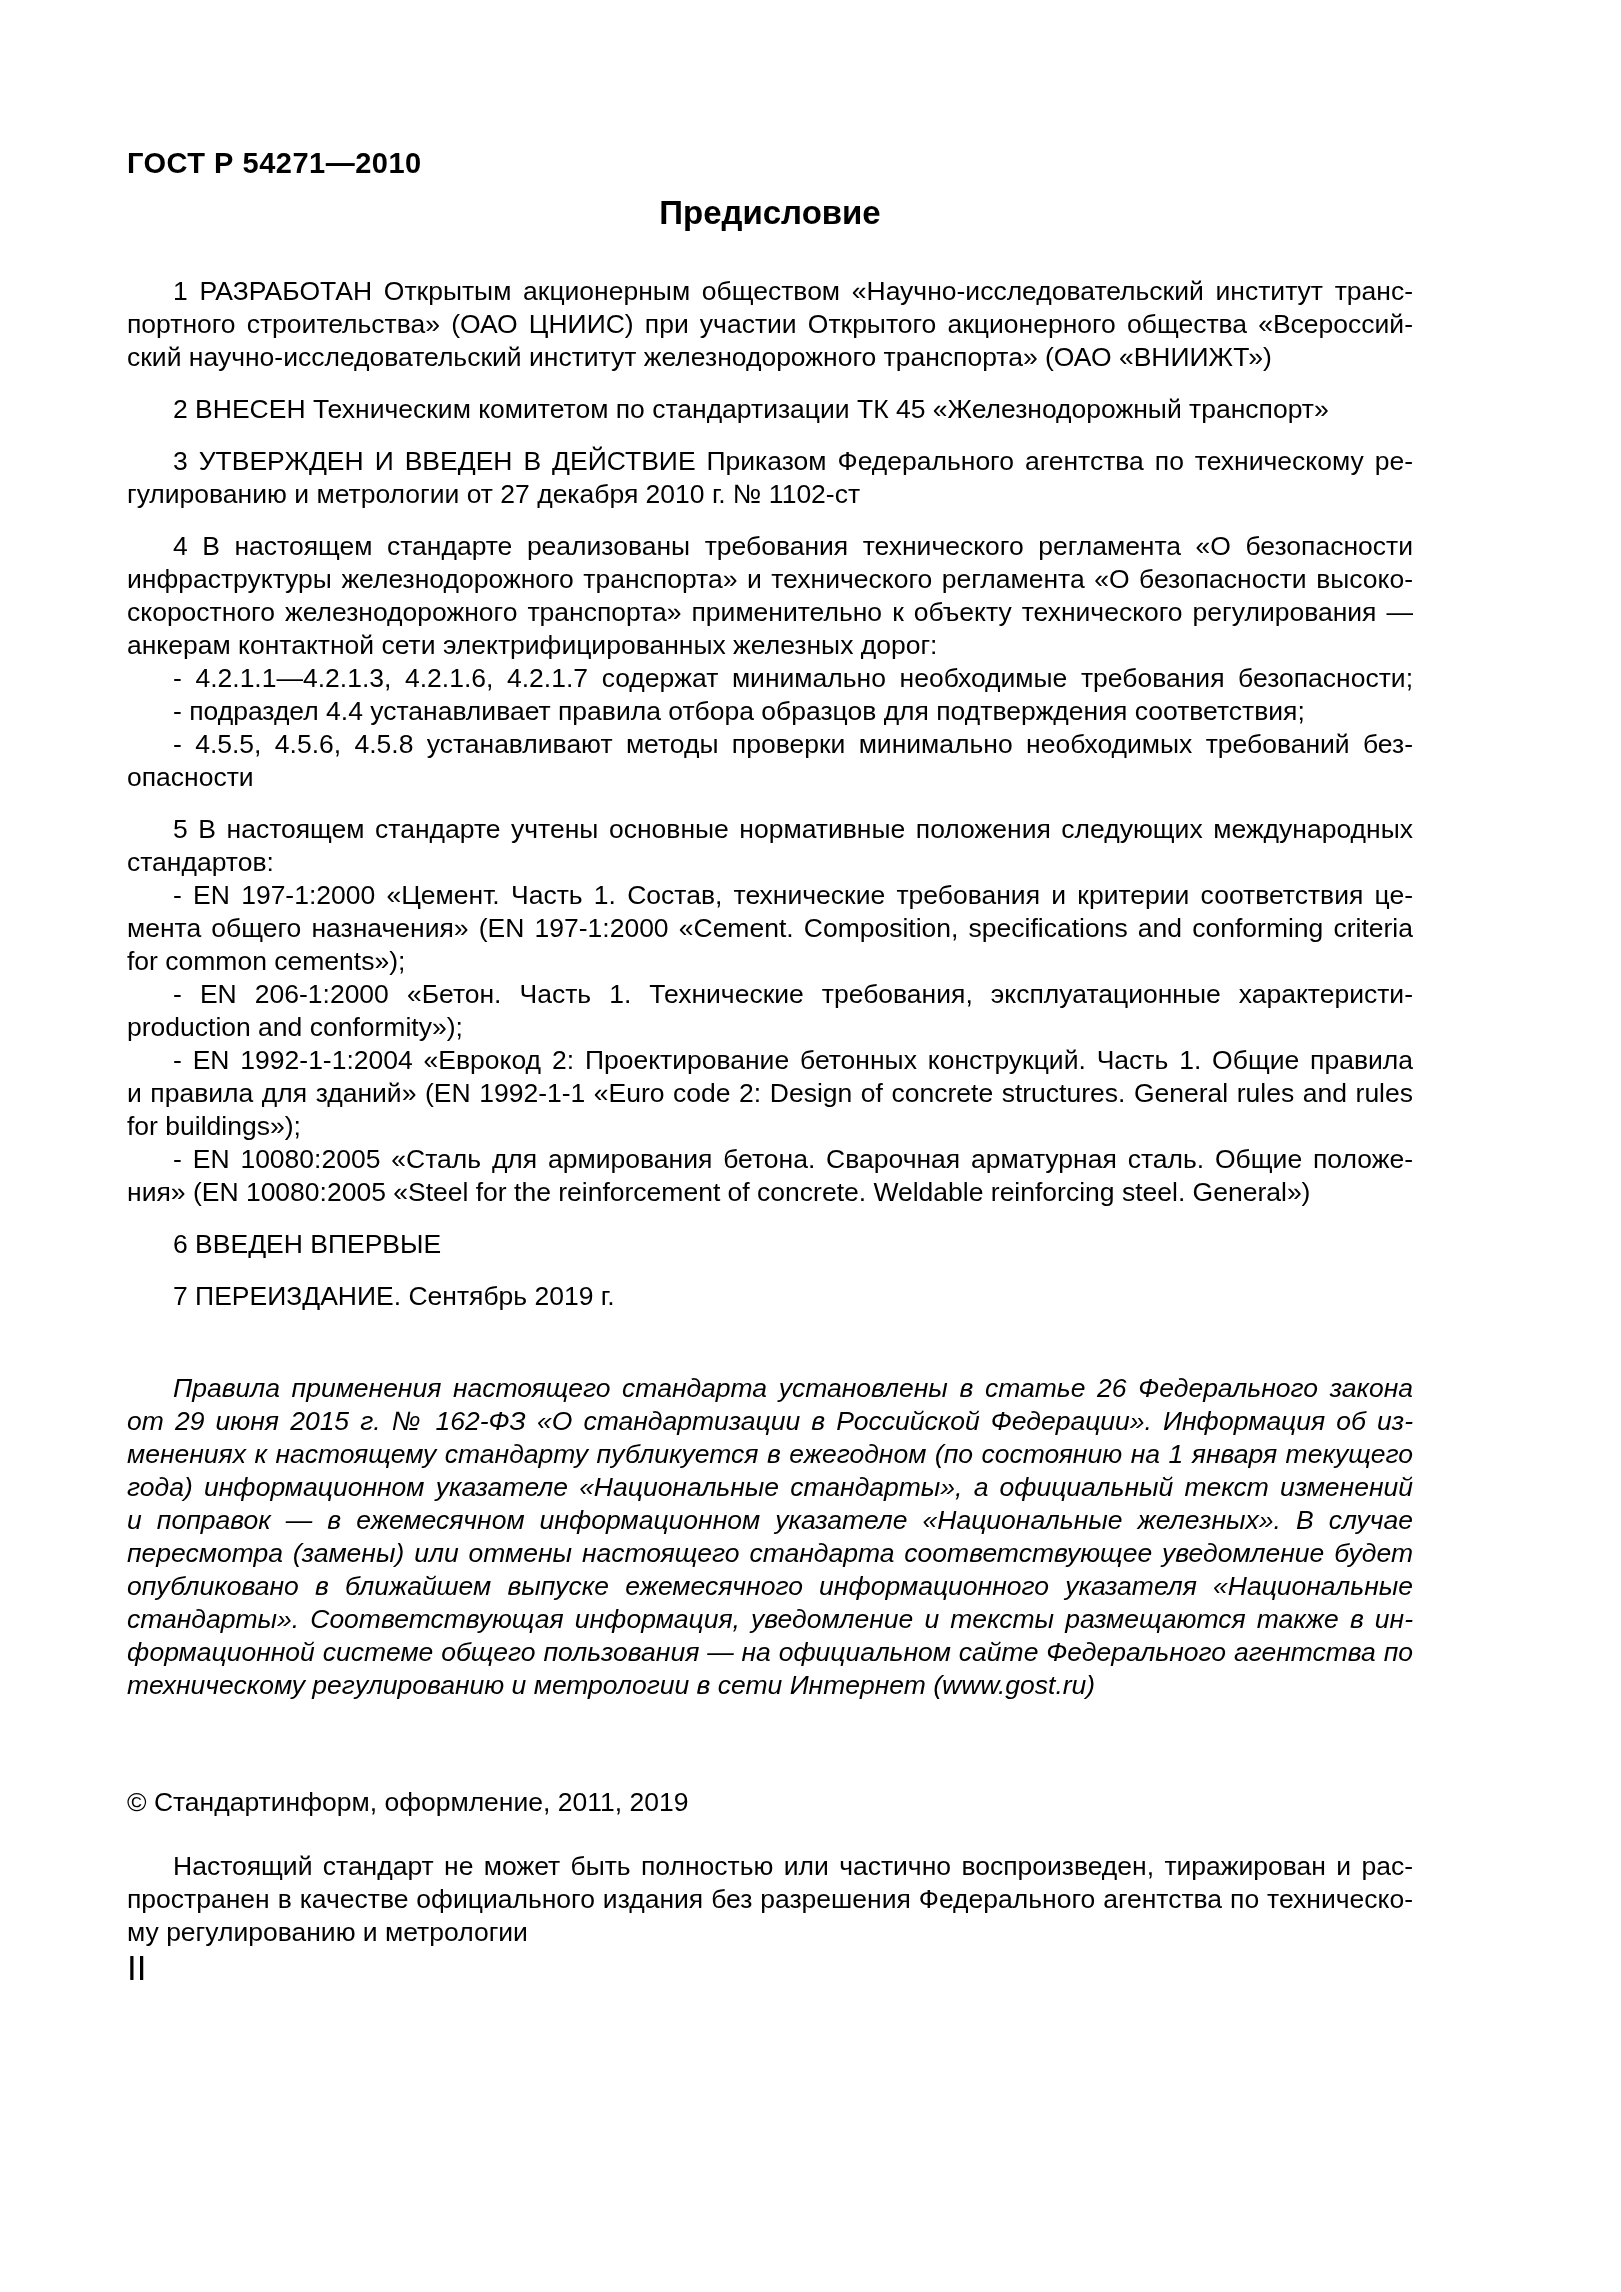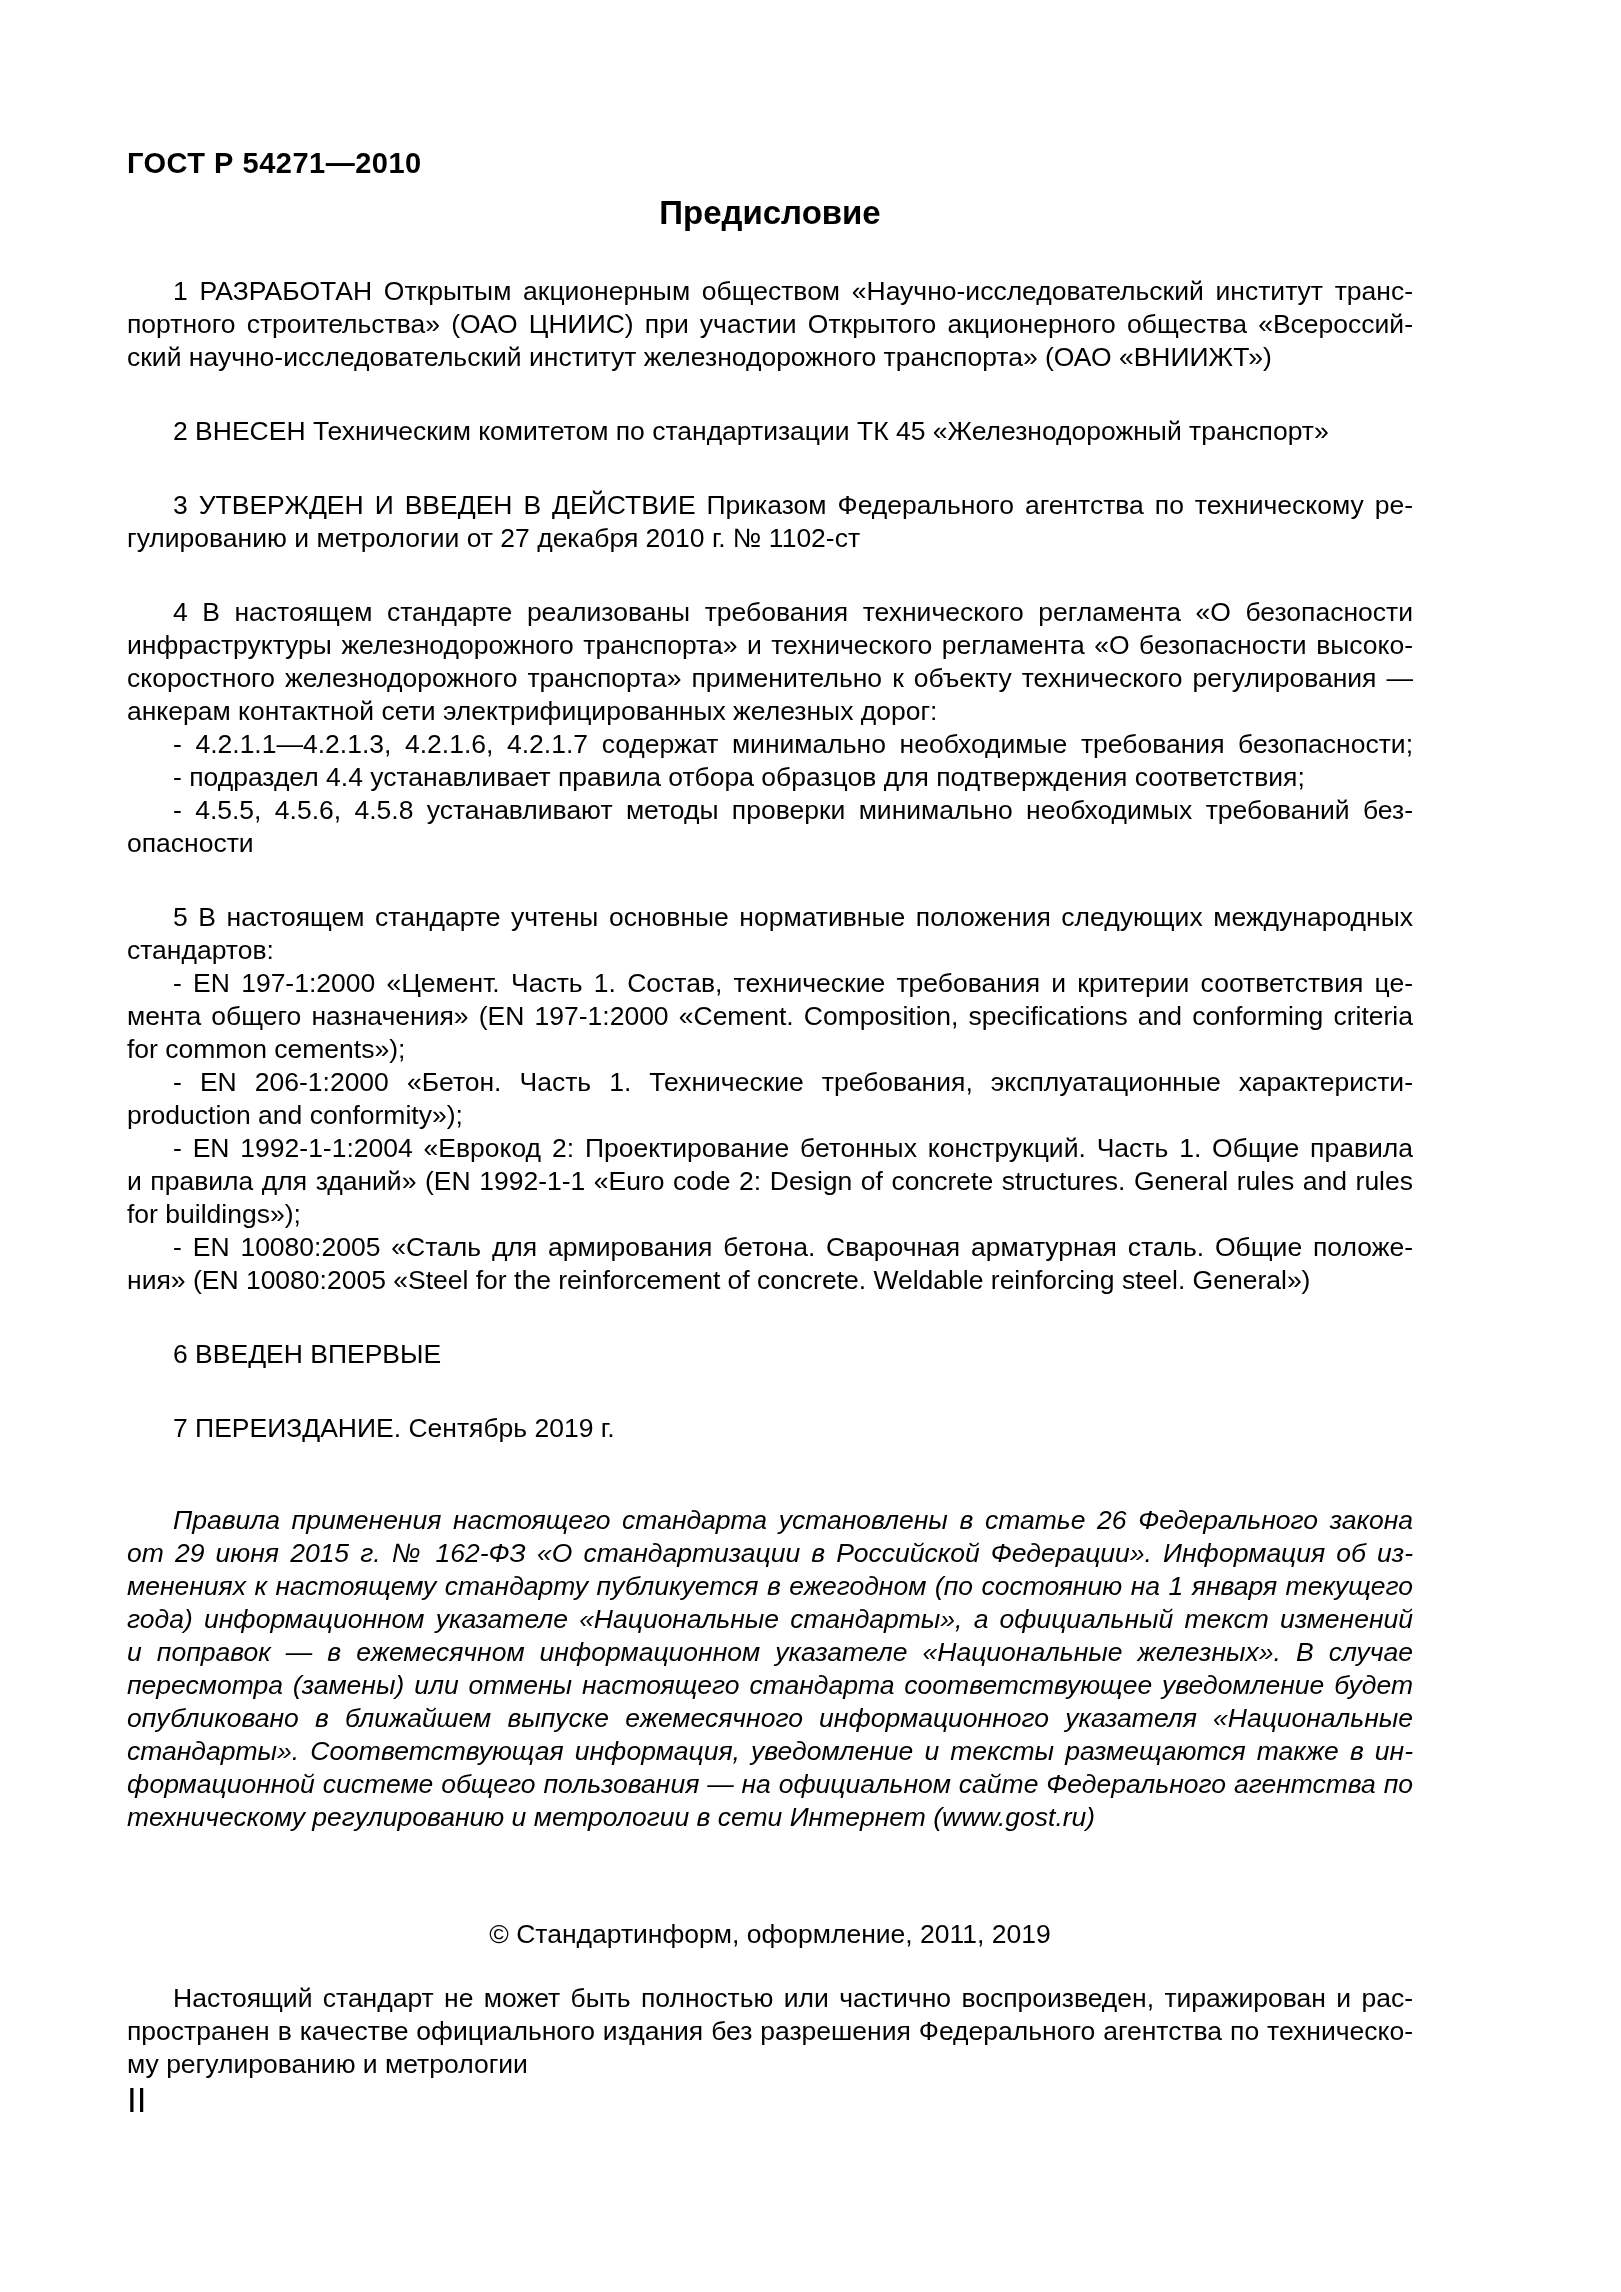--- a/index.html
+++ b/index.html
@@ -21,34 +21,34 @@
     letter-spacing: 0.5px;
   }
   .title {
     font-size: 33px;
     font-weight: bold;
     text-align: center;
     margin: 13px 0 0 0;
     line-height: 39px;
   }
   .content { }
-  .para { margin-top: 41px; }
+  .para { margin-top: 19px; }
   .content > .para:first-child { margin-top: 43px; }
   .para.italic { font-style: italic; margin-top: 59px; }
   .ln {
     font-size: 26.5px;
     line-height: 33px;
     white-space: normal;
   }
   .ln.ind { text-indent: 46px; }
   .ln.jst { text-align: justify; text-align-last: justify; }
   .copyright {
     font-size: 26.5px;
     line-height: 33px;
-    text-align: center;
+    text-align: left;
     margin-top: 84px;
   }
   .restriction-block { margin-top: 31px; }
   .page-number {
     font-size: 35px;
     line-height: 33px;
     margin-top: 2px;
   }
 </style>
 </head>

